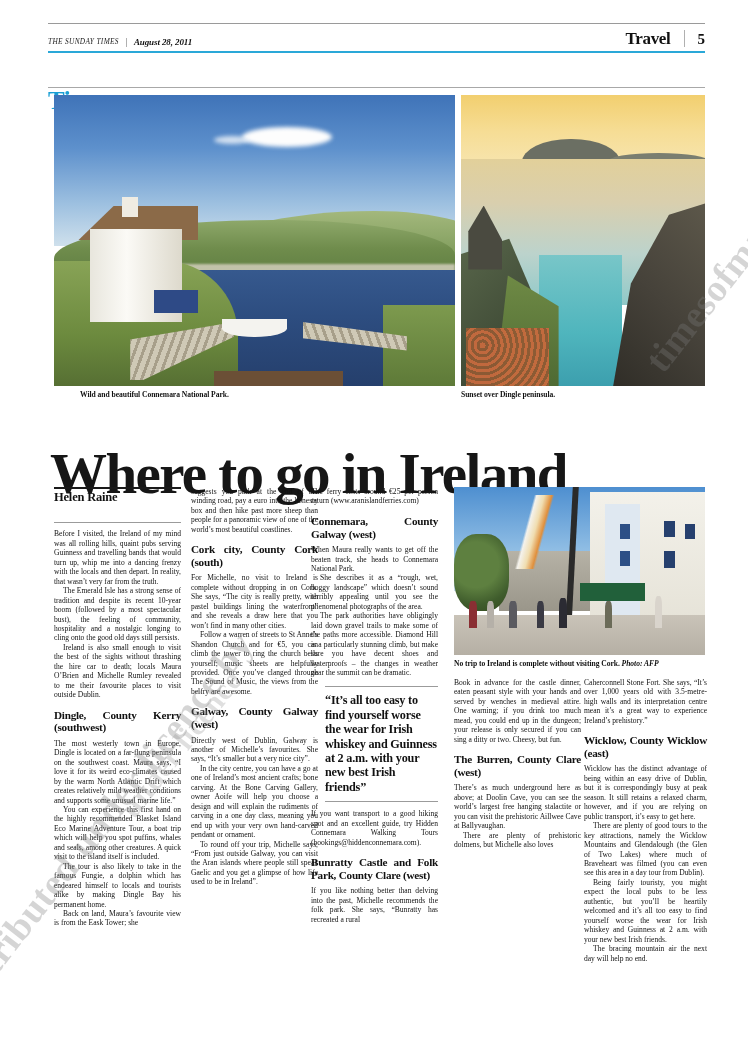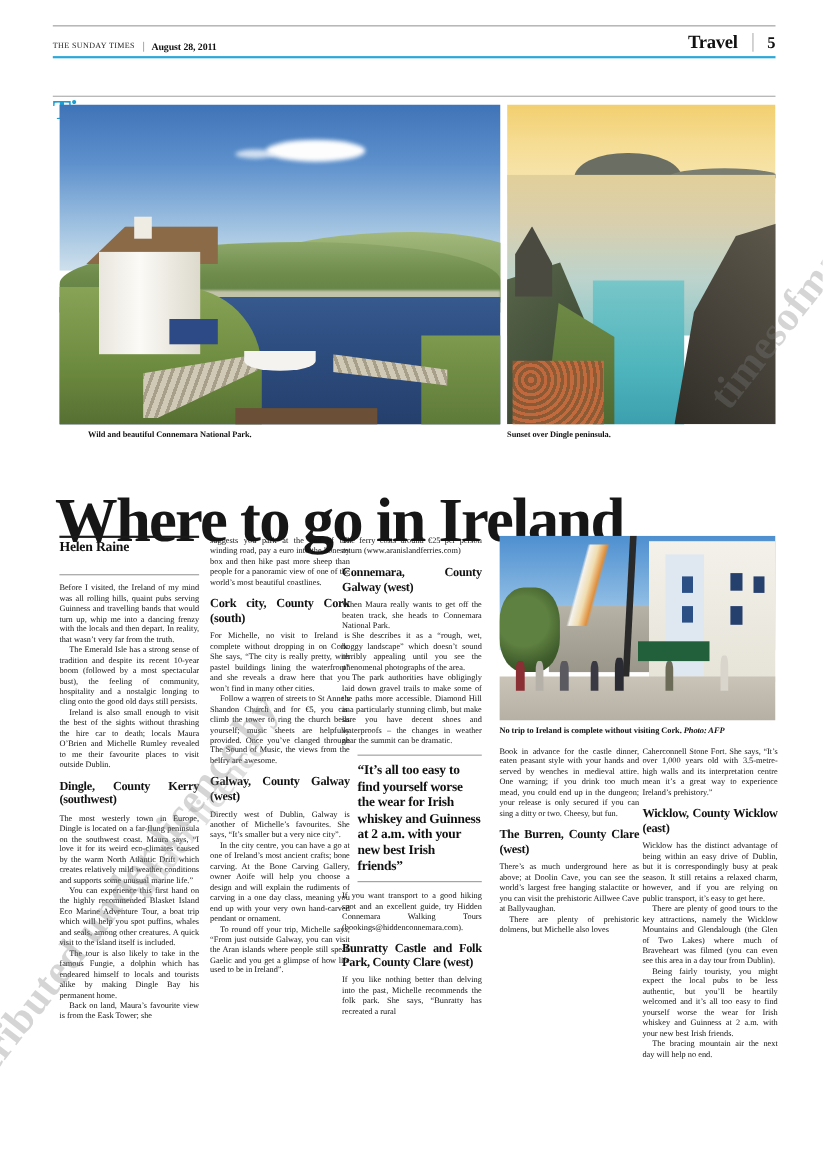--- a/index.html
+++ b/index.html
@@ -37,20 +37,21 @@
     display: flex;
     align-items: baseline;
     justify-content: space-between;
     height: 22px;
     padding-top: 3px;
   }
   .mast-left {
     display: flex;
     align-items: flex-start;
     gap: 7px;
+    font-style: italic;
   }
   .mast-paper {
     font-family: "Liberation Serif", serif;
     font-size: 7.3px;
     letter-spacing: 0.35px;
     color: #1a1a1a;
     text-transform: uppercase;
   }
   .mast-sep {
     display: inline-block;

